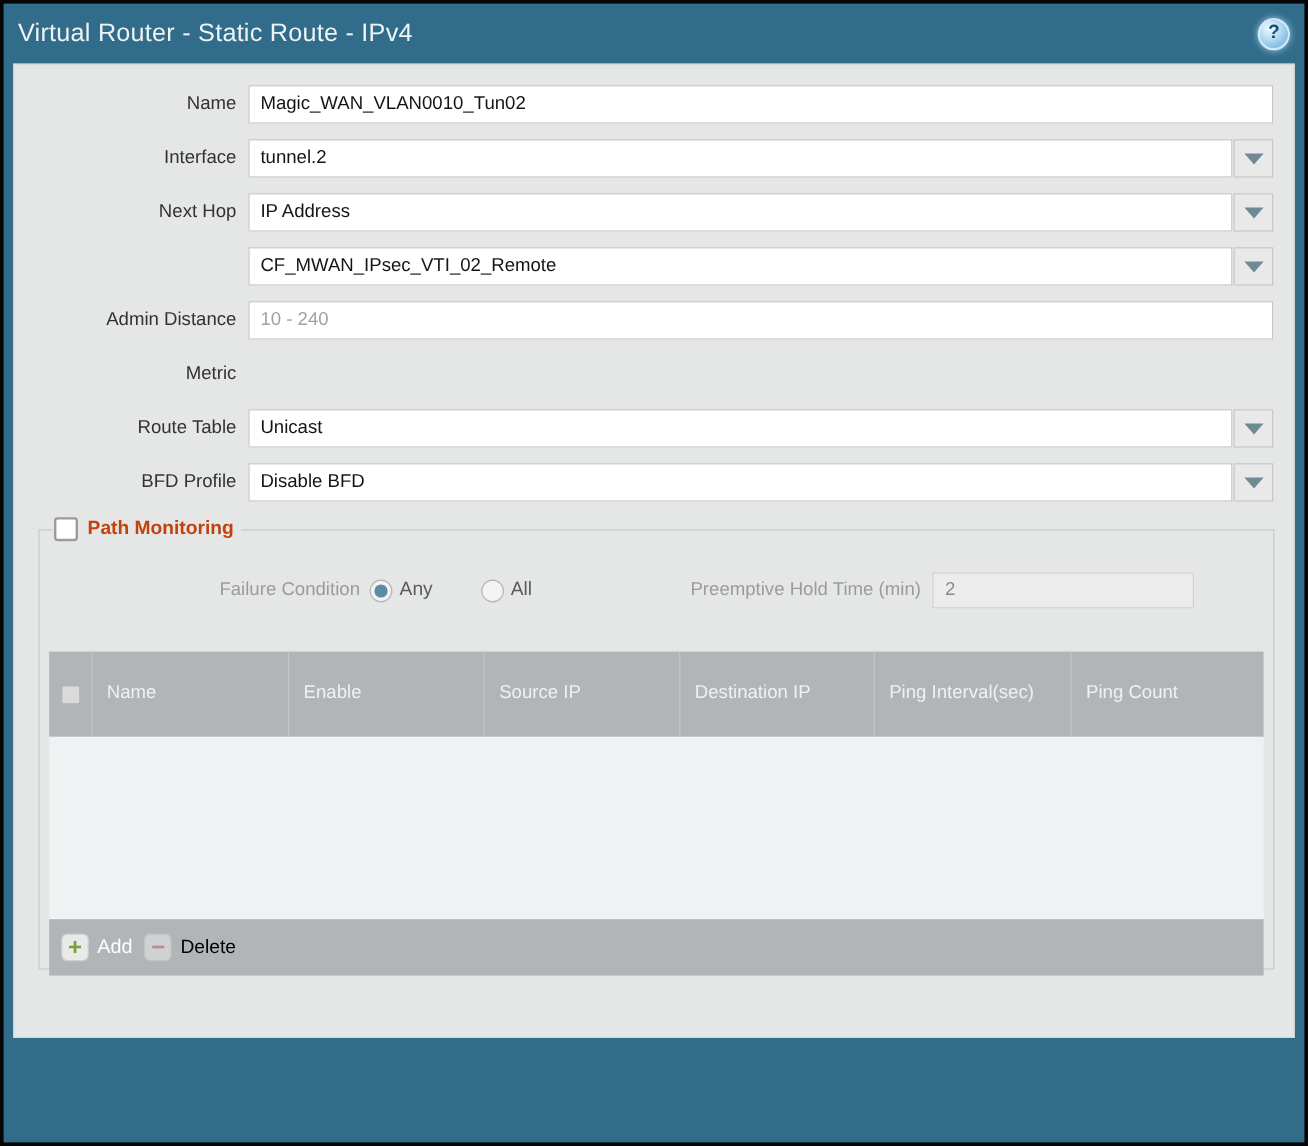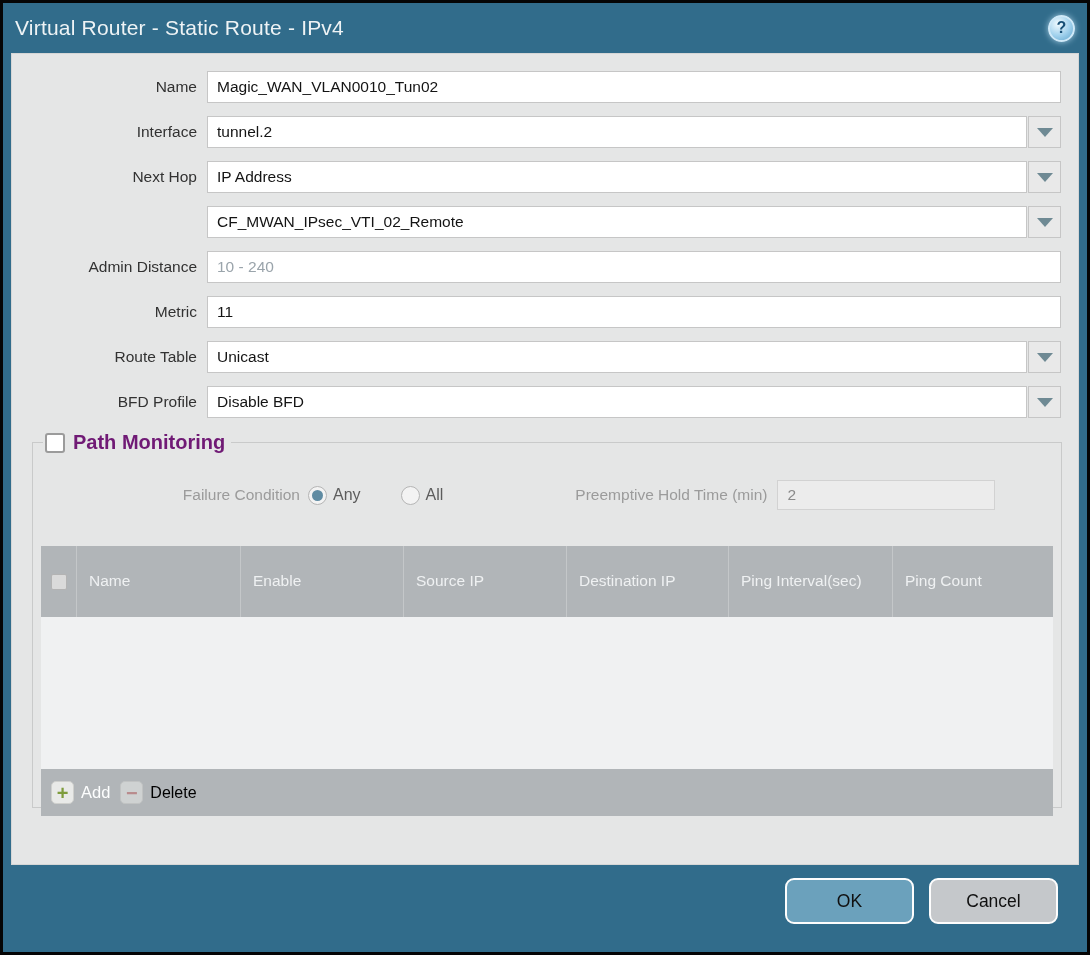--- a/index.html
+++ b/index.html
@@ -39,21 +39,21 @@
   .dd-btn .tri { width:0; height:0; border-left:8px solid transparent;
     border-right:8px solid transparent; border-top:9px solid #6f8a94; }
 
   
   fieldset.pm { margin:2px 16px 0 20px; border:1px solid #c9caca; height:377px;
     position:relative; padding:0 8px; }
   legend.pm-legend { display:flex; align-items:center; gap:8px; padding:0 6px 0 2px;
     margin-left:2px; }
   .checkbox { width:20px; height:20px; background:#fff; border:2px solid #9b9b9b;
     border-radius:3px; cursor:pointer; }
-  .pm-title { font-size:20px; font-weight:bold; color:#701a75; }
+  .pm-title { font-size:16px; font-weight:bold; color:#c2410c; }
 
   .pm-controls { display:flex; align-items:center; margin-top:24px; height:34px; }
   .pm-controls .fc-lbl { width:267px; text-align:right; padding-right:8px;
     font-size:15.5px; color:#9b9b9b; }
   .radio-group { display:flex; align-items:center; gap:6px; }
   .radio { width:19px; height:19px; border-radius:50%; background:#f3f3f3;
     border:1px solid #b5b5b5; display:flex; align-items:center; justify-content:center; }
   .radio.selected::after { content:""; width:11px; height:11px; border-radius:50%;
     background:#5f8ba2; }
   .radio-lbl { font-size:16px; color:#5c5c5c; margin-right:40px; }
@@ -147,23 +147,20 @@
 
       <div class="row">
         <span class="lbl">Admin Distance</span>
         <span class="field">
           <input type="text" placeholder="10 - 240" style="">
         </span>
       </div>
 
       <div class="row">
         <span class="lbl">Metric</span>
-        <span class="field">
-          <input type="text" value="11" style="">
-        </span>
       </div>
 
       <div class="row">
         <span class="lbl">Route Table</span>
         <span class="field">
           <input type="text" value="Unicast" style="">
           <span class="dd-btn">
               <span class="tri"></span>
             </span>
         </span>
@@ -220,18 +217,14 @@
           </span>
           <span class="tb-btn delete">
             <span class="tb-ico minus">−</span>
             <span class="tb-label">Delete</span>
           </span>
         </div>
       </div>
     </fieldset>
   </div>
 
-  <div class="footer">
-    <button class="btn ok">OK</button>
-    <button class="btn cancel">Cancel</button>
-  </div>
 
 </div>
 
 </body></html>

